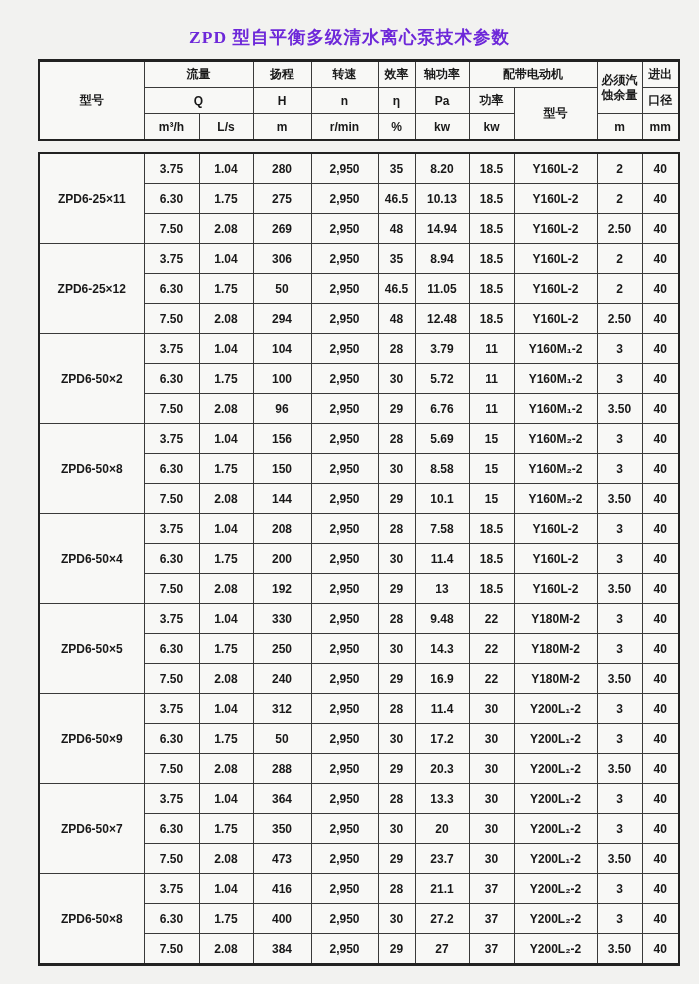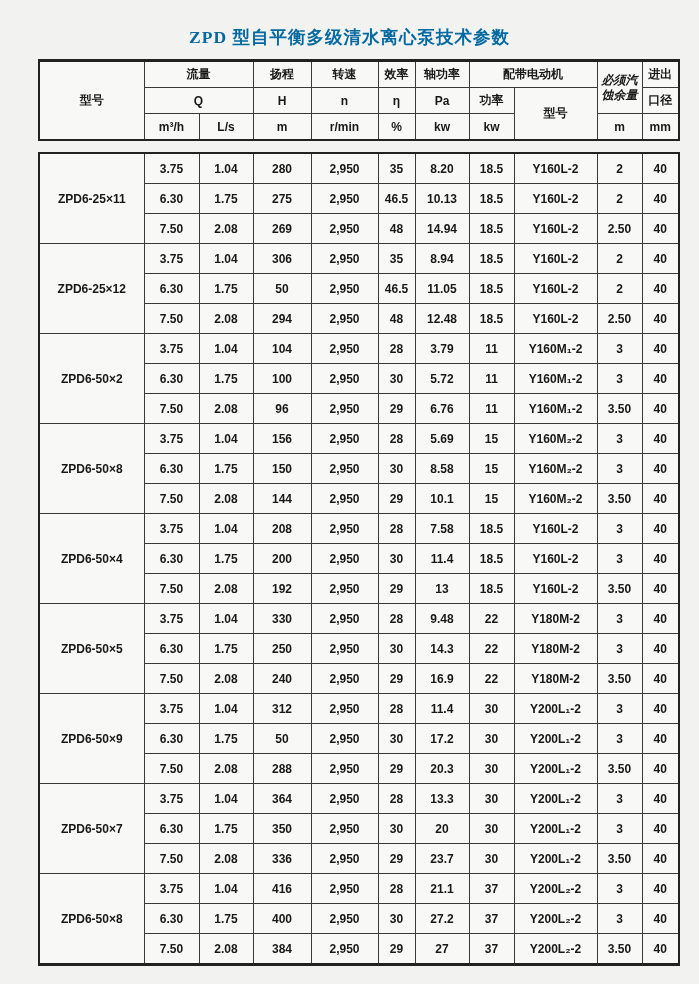--- a/index.html
+++ b/index.html
@@ -16,21 +16,21 @@
     overflow: hidden;
     color: #1b1b1b;
   }
   .doc-title {
     padding-top: 25px;
     text-align: center;
     font-family: "Liberation Serif", "DejaVu Serif", serif;
     font-size: 17.5px;
     font-weight: bold;
     letter-spacing: 1px;
-    color: #0369a1;
+    color: #6d28d9;
   }
   .tbl-wrap { padding-left: 38px; }
   table.spec {
     border-collapse: collapse;
     table-layout: fixed;
     width: 640px;
     background: #f8f8f6;
   }
   table.spec td {
     border: 1px solid #3a3a3a;
@@ -40,21 +40,21 @@
     font-weight: bold;
     color: #181818;
     padding: 0 2px;
     overflow: hidden;
     white-space: nowrap;
   }
   table.header-tbl { border: 2px solid #222; border-top-width: 3px; margin-top: 10px; }
   table.header-tbl td { height: 25px; }
   table.body-tbl { border: 2px solid #222; border-bottom-width: 3px; margin-top: 11px; }
   table.body-tbl td { height: 29px; }
-  .two-line { line-height: 1.25; font-style: italic; }
+  .two-line { line-height: 1.25; }
 </style>
 </head>
 <body>
 
 <div class="page">
 
   <div class="doc-title">ZPD 型自平衡多级清水离心泵技术参数</div>
 
   <div class="tbl-wrap">
 
@@ -408,21 +408,21 @@
             <td>30</td>
             <td>20</td>
             <td>30</td>
             <td>Y200L₁-2</td>
             <td>3</td>
             <td>40</td>
           </tr>
           <tr>
             <td>7.50</td>
             <td>2.08</td>
-            <td>336</td>
+            <td>473</td>
             <td>2,950</td>
             <td>29</td>
             <td>23.7</td>
             <td>30</td>
             <td>Y200L₁-2</td>
             <td>3.50</td>
             <td>40</td>
           </tr>
           <tr>
             <td rowspan="3">ZPD6-50×8</td>

